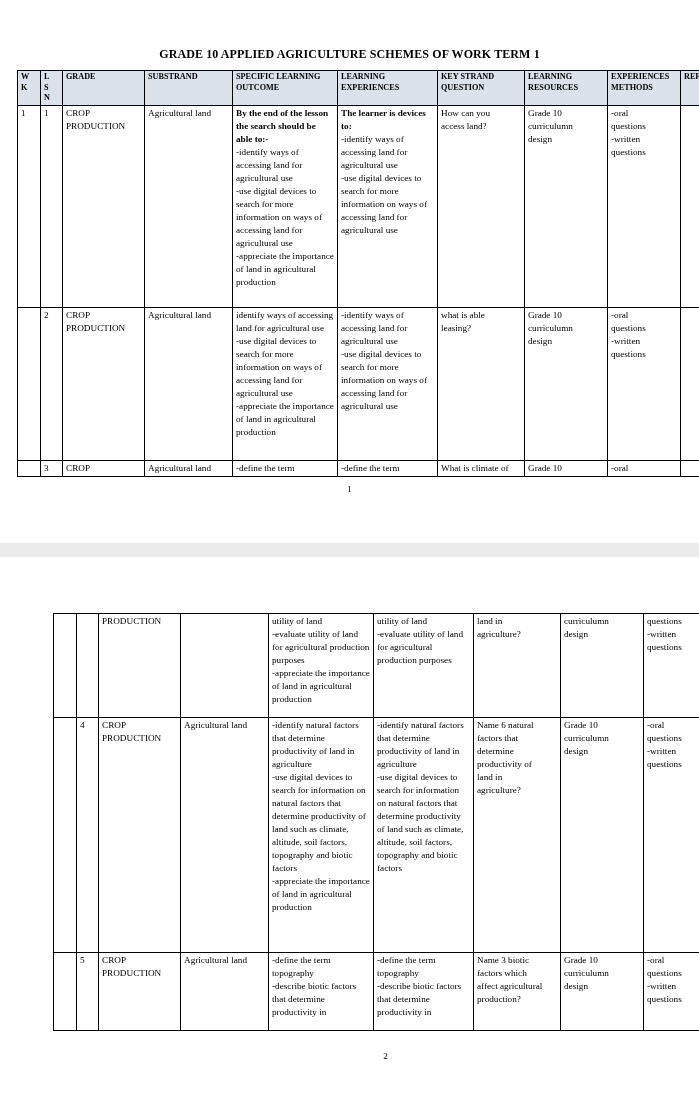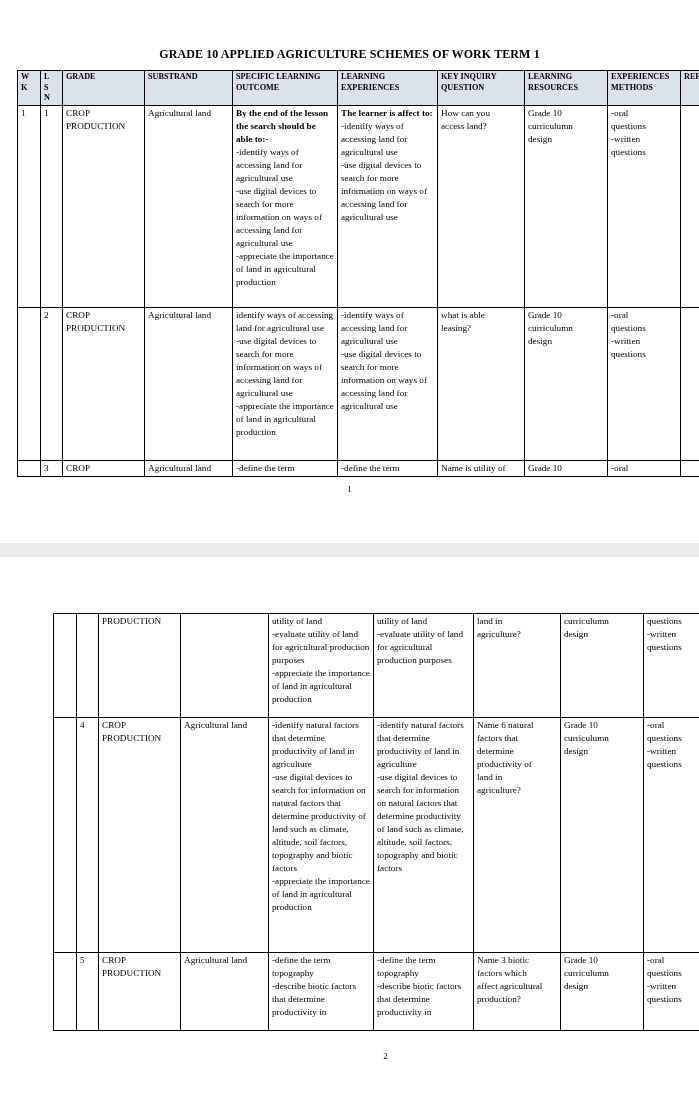--- a/index.html
+++ b/index.html
@@ -74,21 +74,21 @@
           </th>
       <th>
             <span class="pre">SPECIFIC LEARNING
 OUTCOME</span>
           </th>
       <th>
             <span class="pre">LEARNING
 EXPERIENCES</span>
           </th>
       <th>
-            <span class="pre">KEY INQUIRY
+            <span class="pre">KEY STRAND
 QUESTION</span>
           </th>
       <th>
             <span class="pre">LEARNING
 RESOURCES</span>
           </th>
       <th>
             <span class="pre">EXPERIENCES
 METHODS</span>
           </th>
@@ -120,21 +120,21 @@
       <td>
             <div class="cb cb196">
               <span class="intro">By the end of the lesson the search should be able to:-</span>
               <span class="pre">-identify ways of accessing land for agricultural use
 -use digital devices to search for more information on ways of accessing land for agricultural use
 -appreciate the importance of land in agricultural production</span>
             </div>
           </td>
       <td>
             <div class="cb cb196">
-              <span class="intro">The learner is affect to:</span>
+              <span class="intro">The learner is devices to:</span>
               <span class="pre">-identify ways of accessing land for agricultural use
 -use digital devices to search for more information on ways of accessing land for agricultural use</span>
             </div>
           </td>
       <td>
             <div class="cb cb196">
               <span class="pre">How can you
 access land?</span>
             </div>
           </td>
@@ -235,21 +235,21 @@
       <td>
             <span class="pre">Agricultural land</span>
           </td>
       <td>
             <span class="pre">-define the term</span>
           </td>
       <td>
             <span class="pre">-define the term</span>
           </td>
       <td>
-            <span class="pre">Name is utility of</span>
+            <span class="pre">What is climate of</span>
           </td>
       <td>
             <span class="pre">Grade 10</span>
           </td>
       <td>
             <span class="pre">-oral</span>
           </td>
       <td>
             <span class="pre"></span>
           </td>

